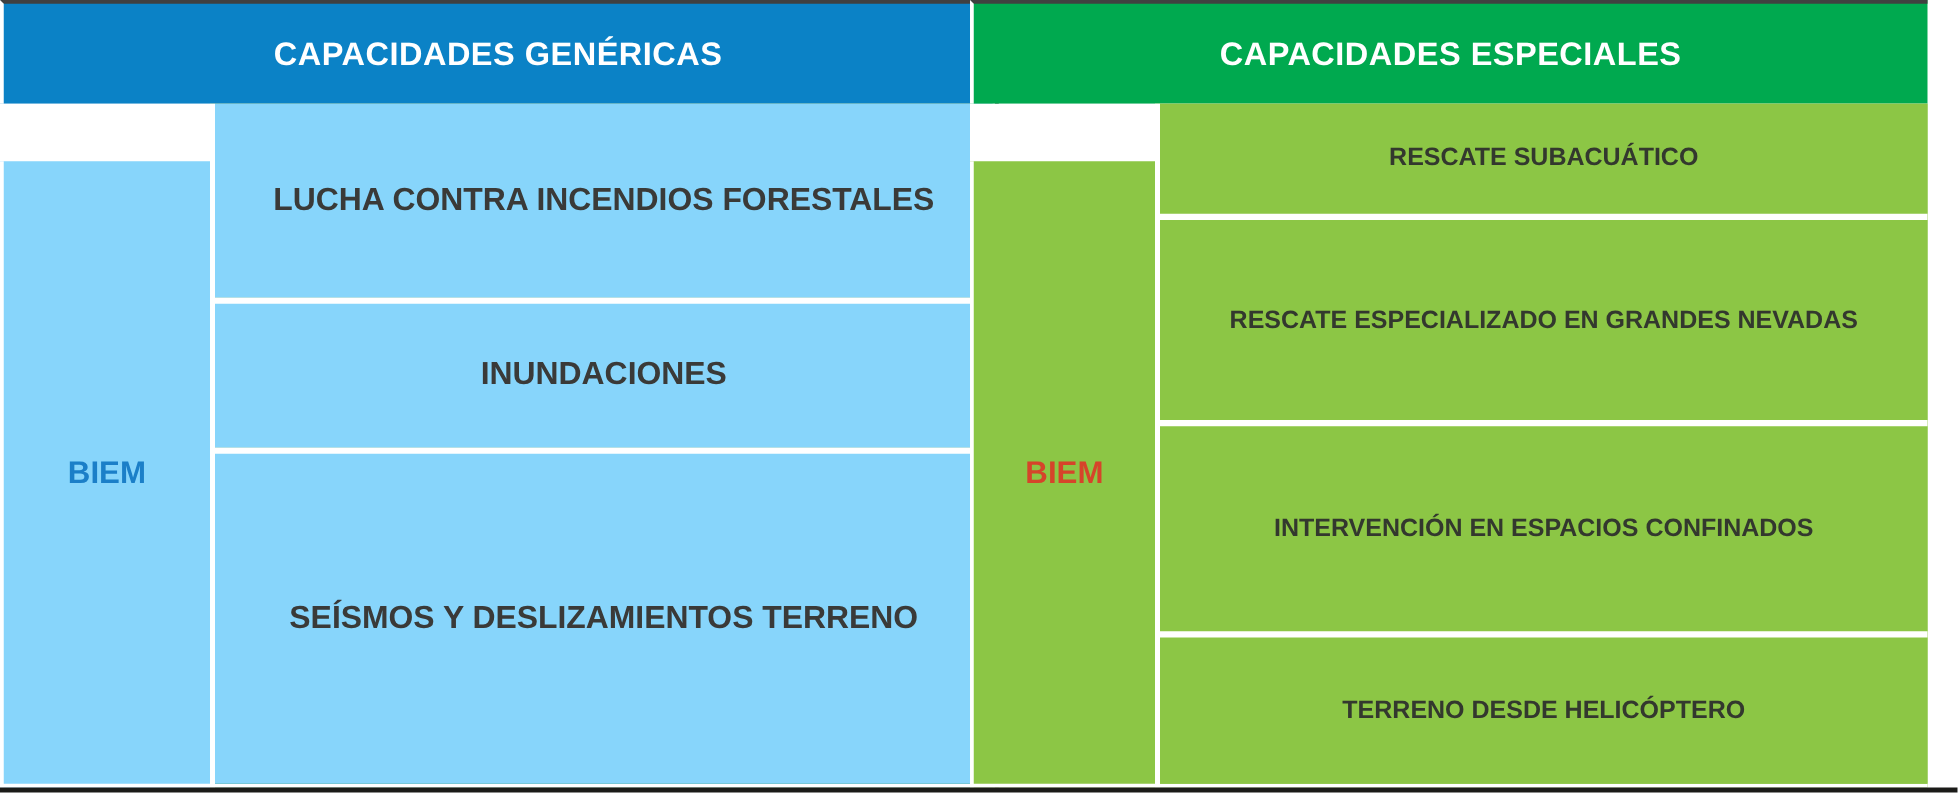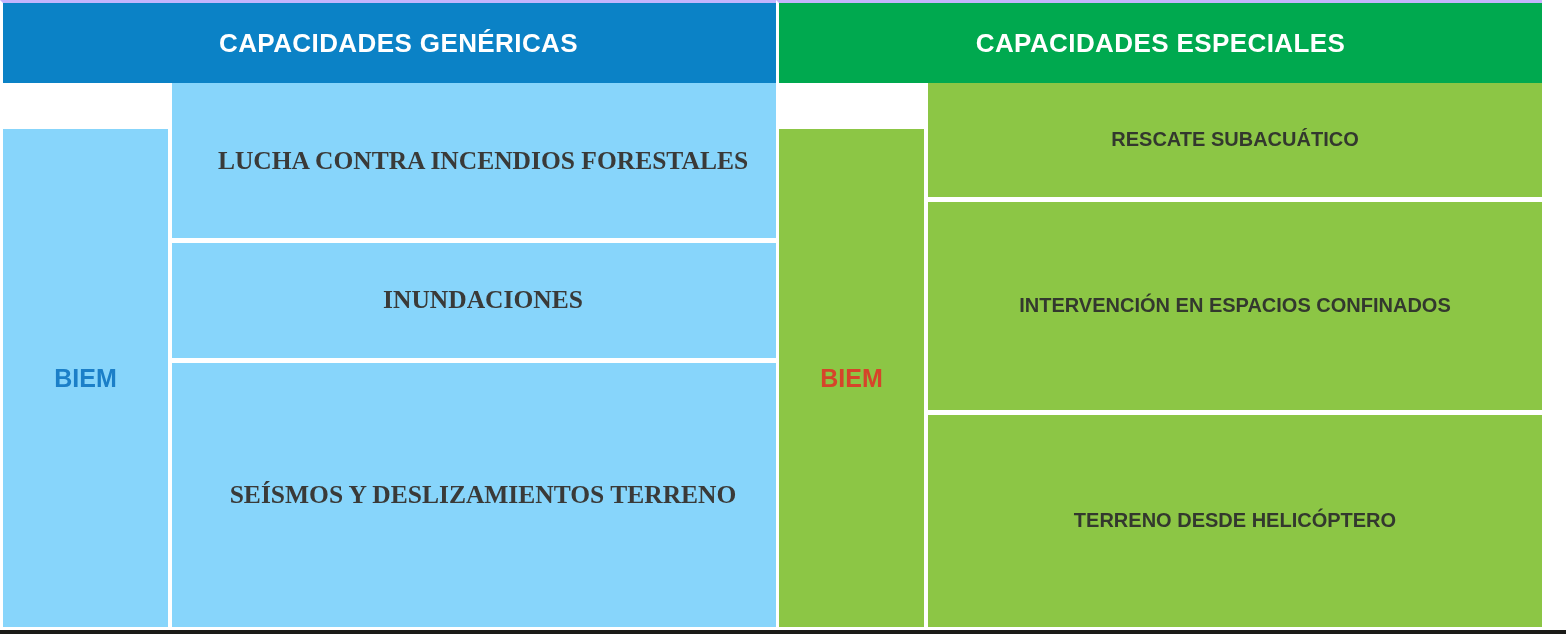--- a/index.html
+++ b/index.html
@@ -52,21 +52,21 @@
   }
 
   .table-header {
     display: flex;
     align-items: center;
     justify-content: center;
     text-align: center;
     color: #ffffff;
     font-weight: bold;
     letter-spacing: 0.4px;
-    border-top: 3px solid #c4b5fd;
+    border-top: 3px solid #404040;
     border-left: 3px solid #ffffff;
   }
 
   .table-body {
     display: flex;
     flex-direction: row;
   }
 
   
   .span-cell {
@@ -116,21 +116,21 @@
     height: 547px;
     border-right: 3px solid #ffffff;
     background: #ffffff;
   }
   #table-generic .span-cell {
     width: 168px;
     background: #87D5FB;
     color: #1B7FC8;
     font-size: 25px;
   }
-  #table-generic .rows-col { background: #15803d; font-family: Liberation Serif, serif; }
+  #table-generic .rows-col { background: #15803d; }
   #table-generic .row-cell {
     color: #3A3A38;
     font-size: 25.5px;
     background: #87D5FB;
   }
 
   
   #table-special {
     left: 776px;
     width: 766px;
@@ -196,20 +196,21 @@
   <section id="table-special" class="table-block">
 
     <div class="table-header">CAPACIDADES  ESPECIALES</div>
 
     <div class="table-body">
 
       <div class="span-cell">BIEM</div>
 
       <div class="rows-col">
         <div class="row-cell">RESCATE SUBACUÁTICO</div>
+        <div class="row-cell">RESCATE  ESPECIALIZADO  EN GRANDES  NEVADAS</div>
         <div class="row-cell">INTERVENCIÓN  EN  ESPACIOS CONFINADOS</div>
         <div class="row-cell">TERRENO  DESDE  HELICÓPTERO</div>
       </div>
 
     </div>
   </section>
 
   <div id="bottom-edge"></div>
 
 </div>

